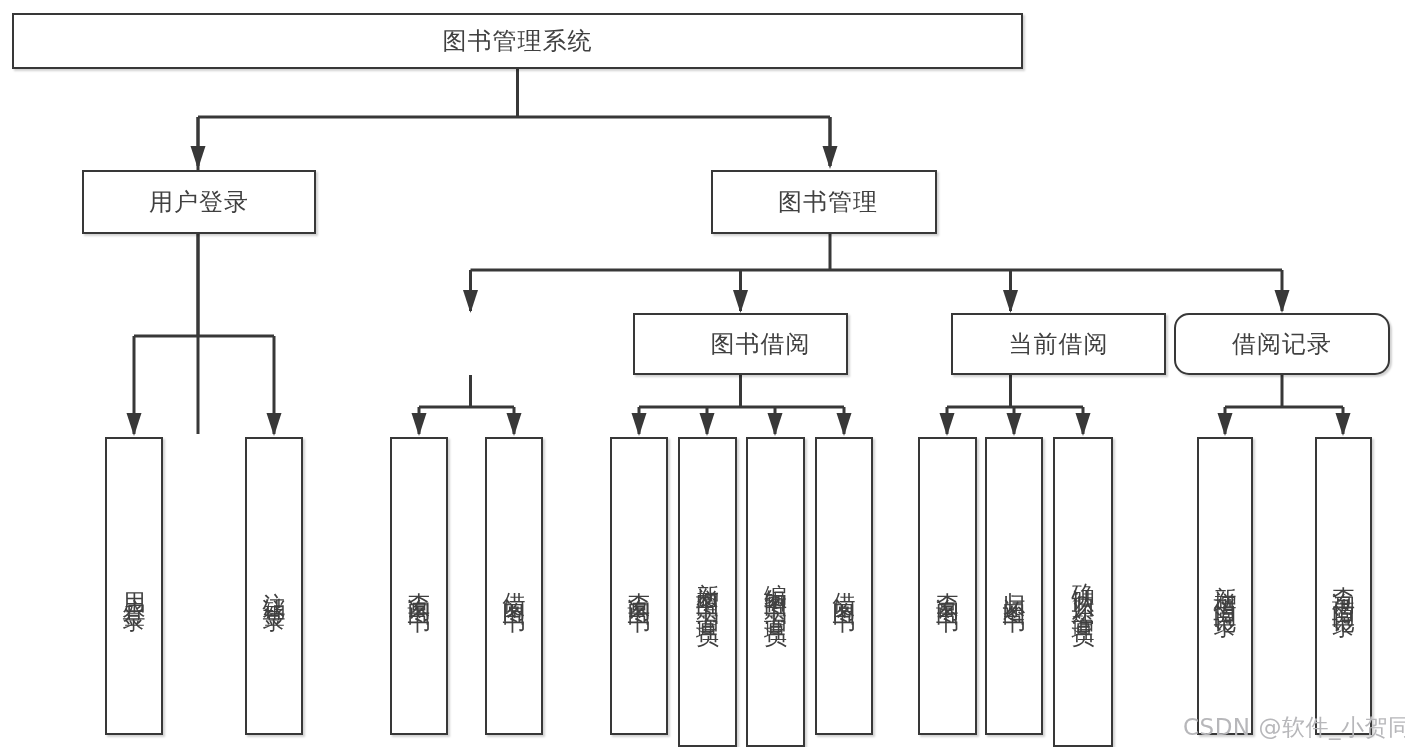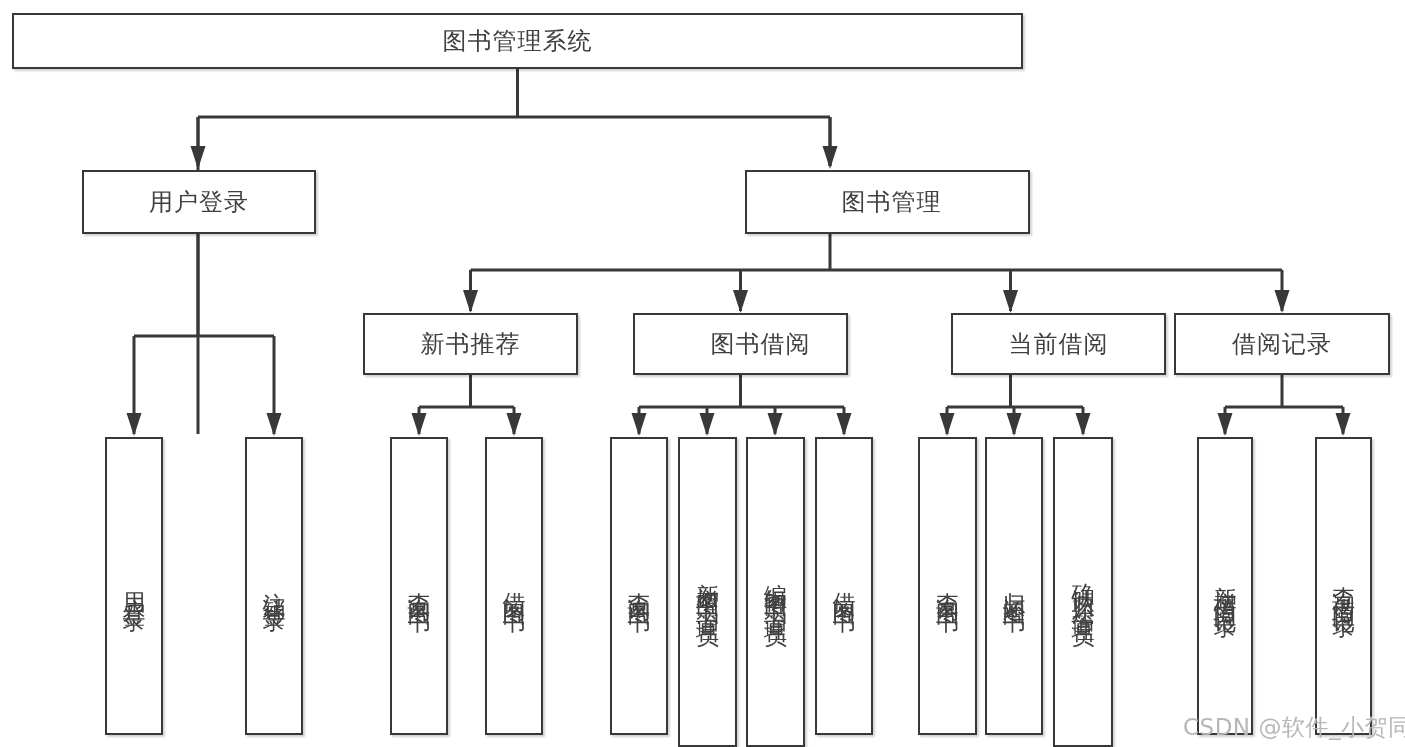--- a/index.html
+++ b/index.html
@@ -96,26 +96,25 @@
       <polygon points="1006.5,413 1021.5,413 1014,436"></polygon>
       <polygon points="1075.5,413 1090.5,413 1083,436"></polygon>
       <polygon points="1217.5,413 1232.5,413 1225,436"></polygon>
       <polygon points="1335.5,413 1350.5,413 1343,436"></polygon>
     </g>
   </svg>
 
   <div class="node hbox" style="left:12px;top:13px;width:1011px;height:56px;">图书管理系统</div>
 
   <div class="node hbox" style="left:82px;top:170px;width:234px;height:64px;">用户登录</div>
-  <div class="node hbox" style="left:745px;top:170px;width:285px;height:64px;padding-left:8px;">图书管理</div>
+  <div class="node hbox" style="left:711px;top:170px;width:226px;height:64px;padding-left:8px;">图书管理</div>
 
-  <div class="node hbox" style="left:363px;top:313px;width:215px;height:62px;">新书推荐</div>
   <div class="node hbox" style="left:633px;top:313px;width:215px;height:62px;padding-left:40px;">图书借阅</div>
   <div class="node hbox" style="left:903px;top:313px;width:215px;height:62px;margin-left:48px;">当前借阅</div>
-  <div class="node hbox" style="left:1174px;top:313px;width:216px;height:62px;">借阅记录</div>
+  <div class="node hbox" style="left:1174px;top:313px;width:216px;height:62px;border-radius:15px;">借阅记录</div>
 
   <div class="node vbox" style="left:105px;top:437px;width:58px;height:298px;">
     <span class="vlabel">用户登录</span>
   </div>
   <div class="node vbox" style="left:245px;top:437px;width:58px;height:298px;">
     <span class="vlabel">注销登录</span>
   </div>
 
   <div class="node vbox" style="left:390px;top:437px;width:58px;height:298px;">
     <span class="vlabel">查询图书</span>

